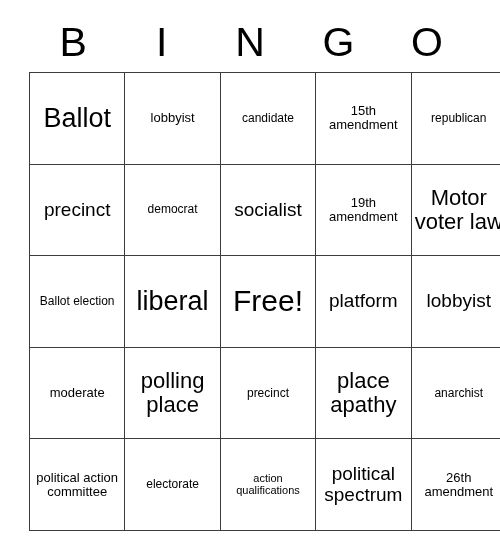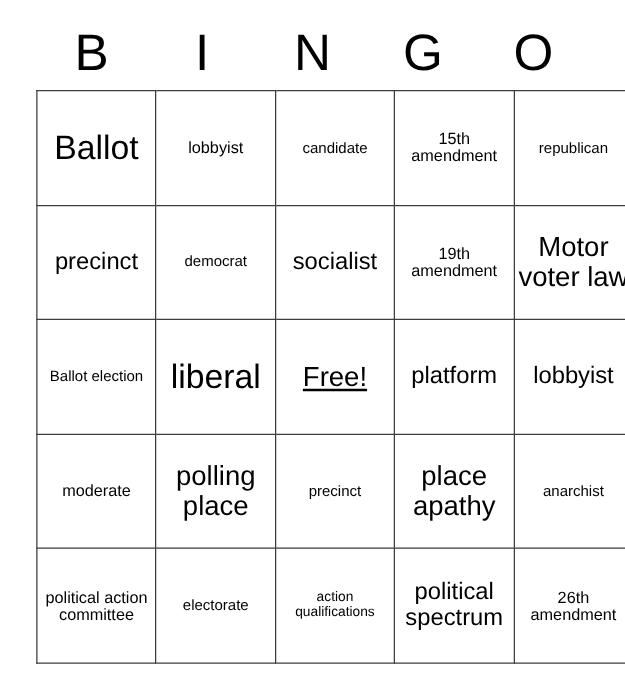--- a/index.html
+++ b/index.html
@@ -64,21 +64,21 @@
     word-wrap: break-word;
   }
 
   
   .s-xs   { font-size: 11px; }
   .s-sm   { font-size: 13px; }
   .s-md   { font-size: 12px; }
   .s-lg   { font-size: 19px; }
   .s-xl   { font-size: 22px; }
   .s-xxl  { font-size: 27px; }
-  .s-free { font-size: 22px; text-decoration: underline; }
+  .s-free { font-size: 30px; }
 </style>
 </head>
 <body>
 
 <div id="card">
 
   <div id="bingo-header">
     <div class="header-letter">B</div>
     <div class="header-letter">I</div>
     <div class="header-letter">N</div>

